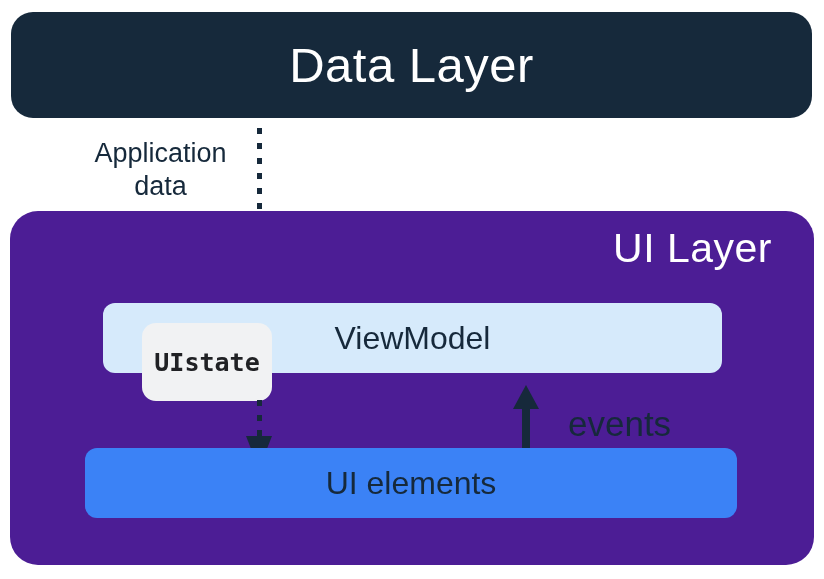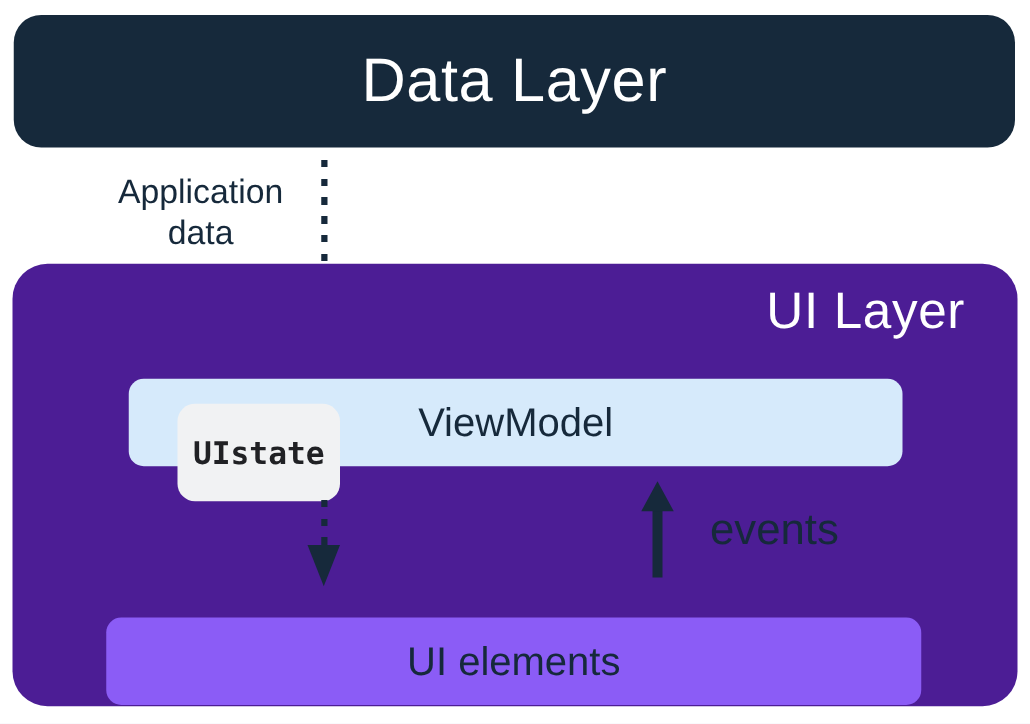--- a/index.html
+++ b/index.html
@@ -129,23 +129,23 @@
   .label-events {
     position: absolute;
     left: 568px; top: 404px;
     color: #16293B;
     font-size: 35px;
   }
 
   
   .box-ui-elements {
     position: absolute;
-    left: 85px; top: 494px;
+    left: 85px; top: 448px;
     width: 652px; height: 70px;
-    background: #8b5cf6;
+    background: #3b82f6;
     border-radius: 12px;
     display: flex; align-items: center; justify-content: center;
   }
   .box-ui-elements .title {
     color: #16293B;
     font-size: 32px;
   }
 </style>
 </head>
 <body>

